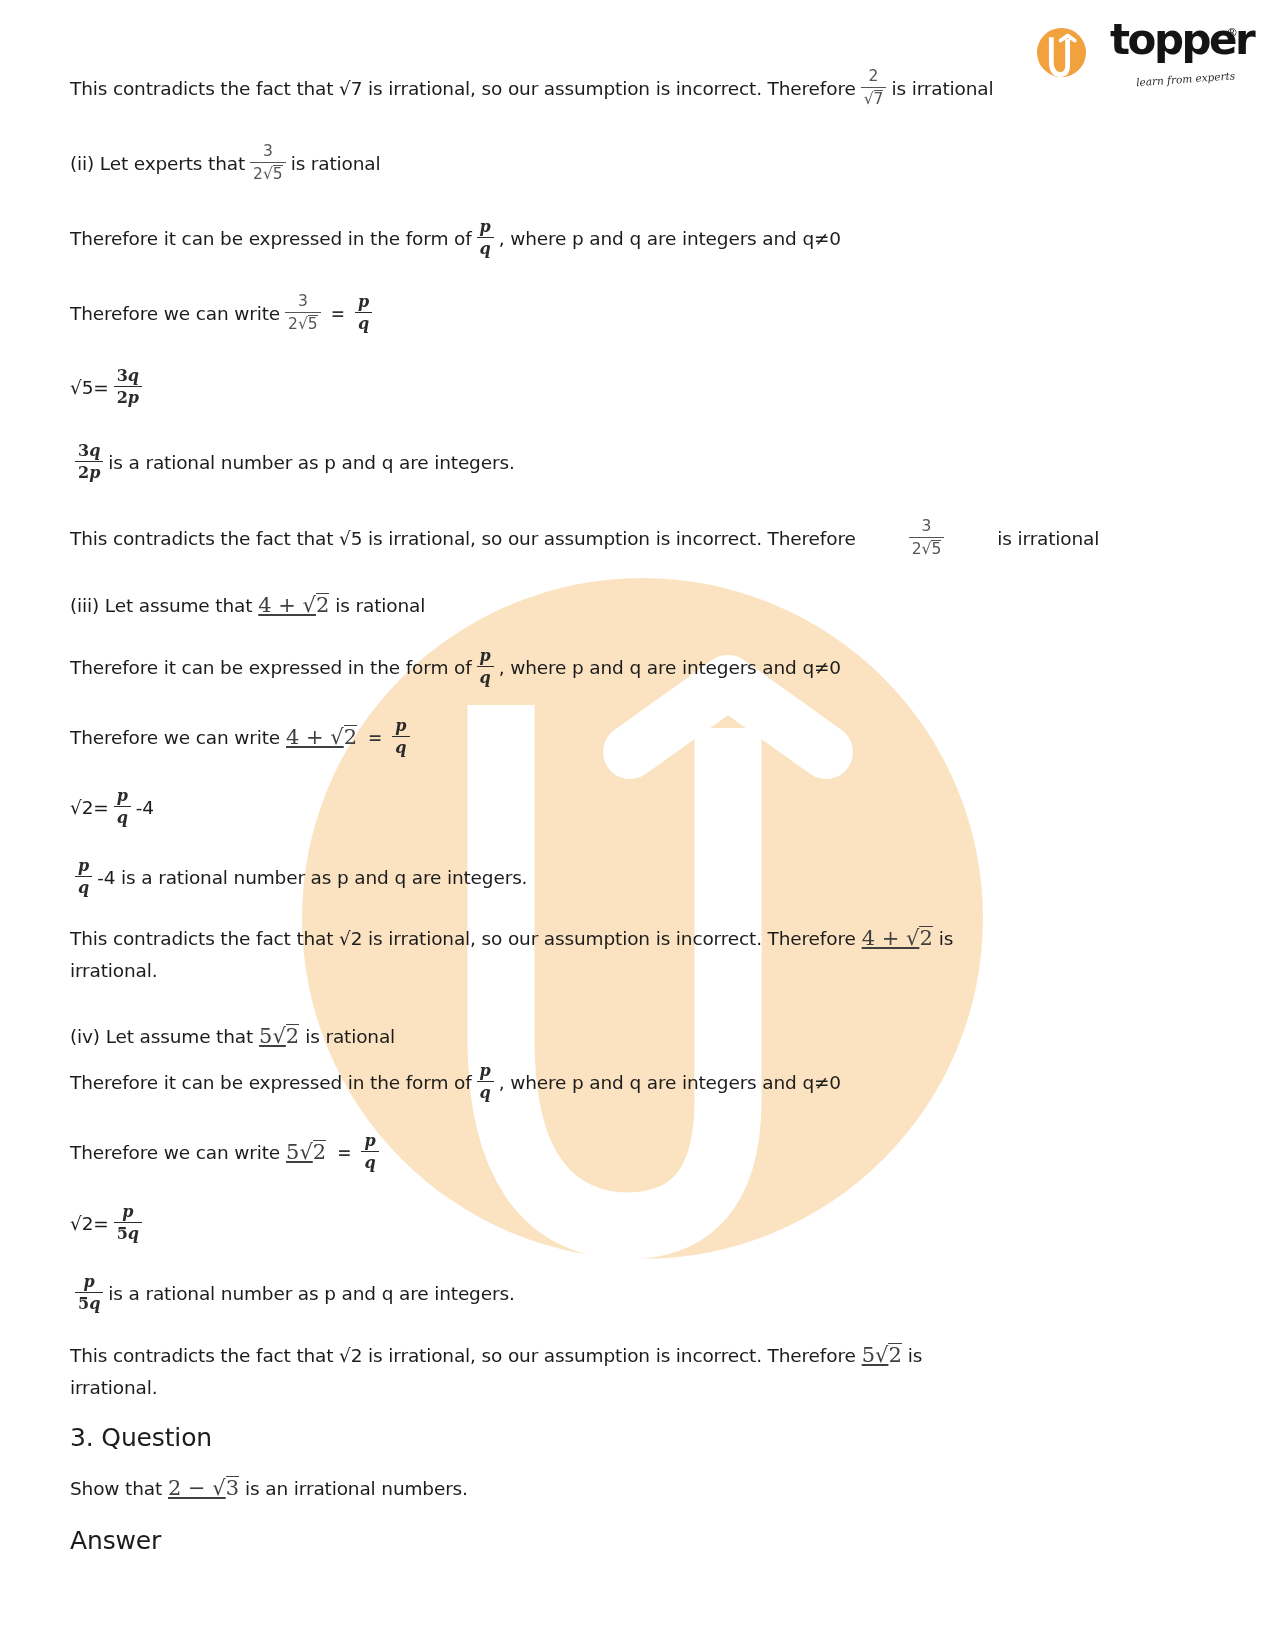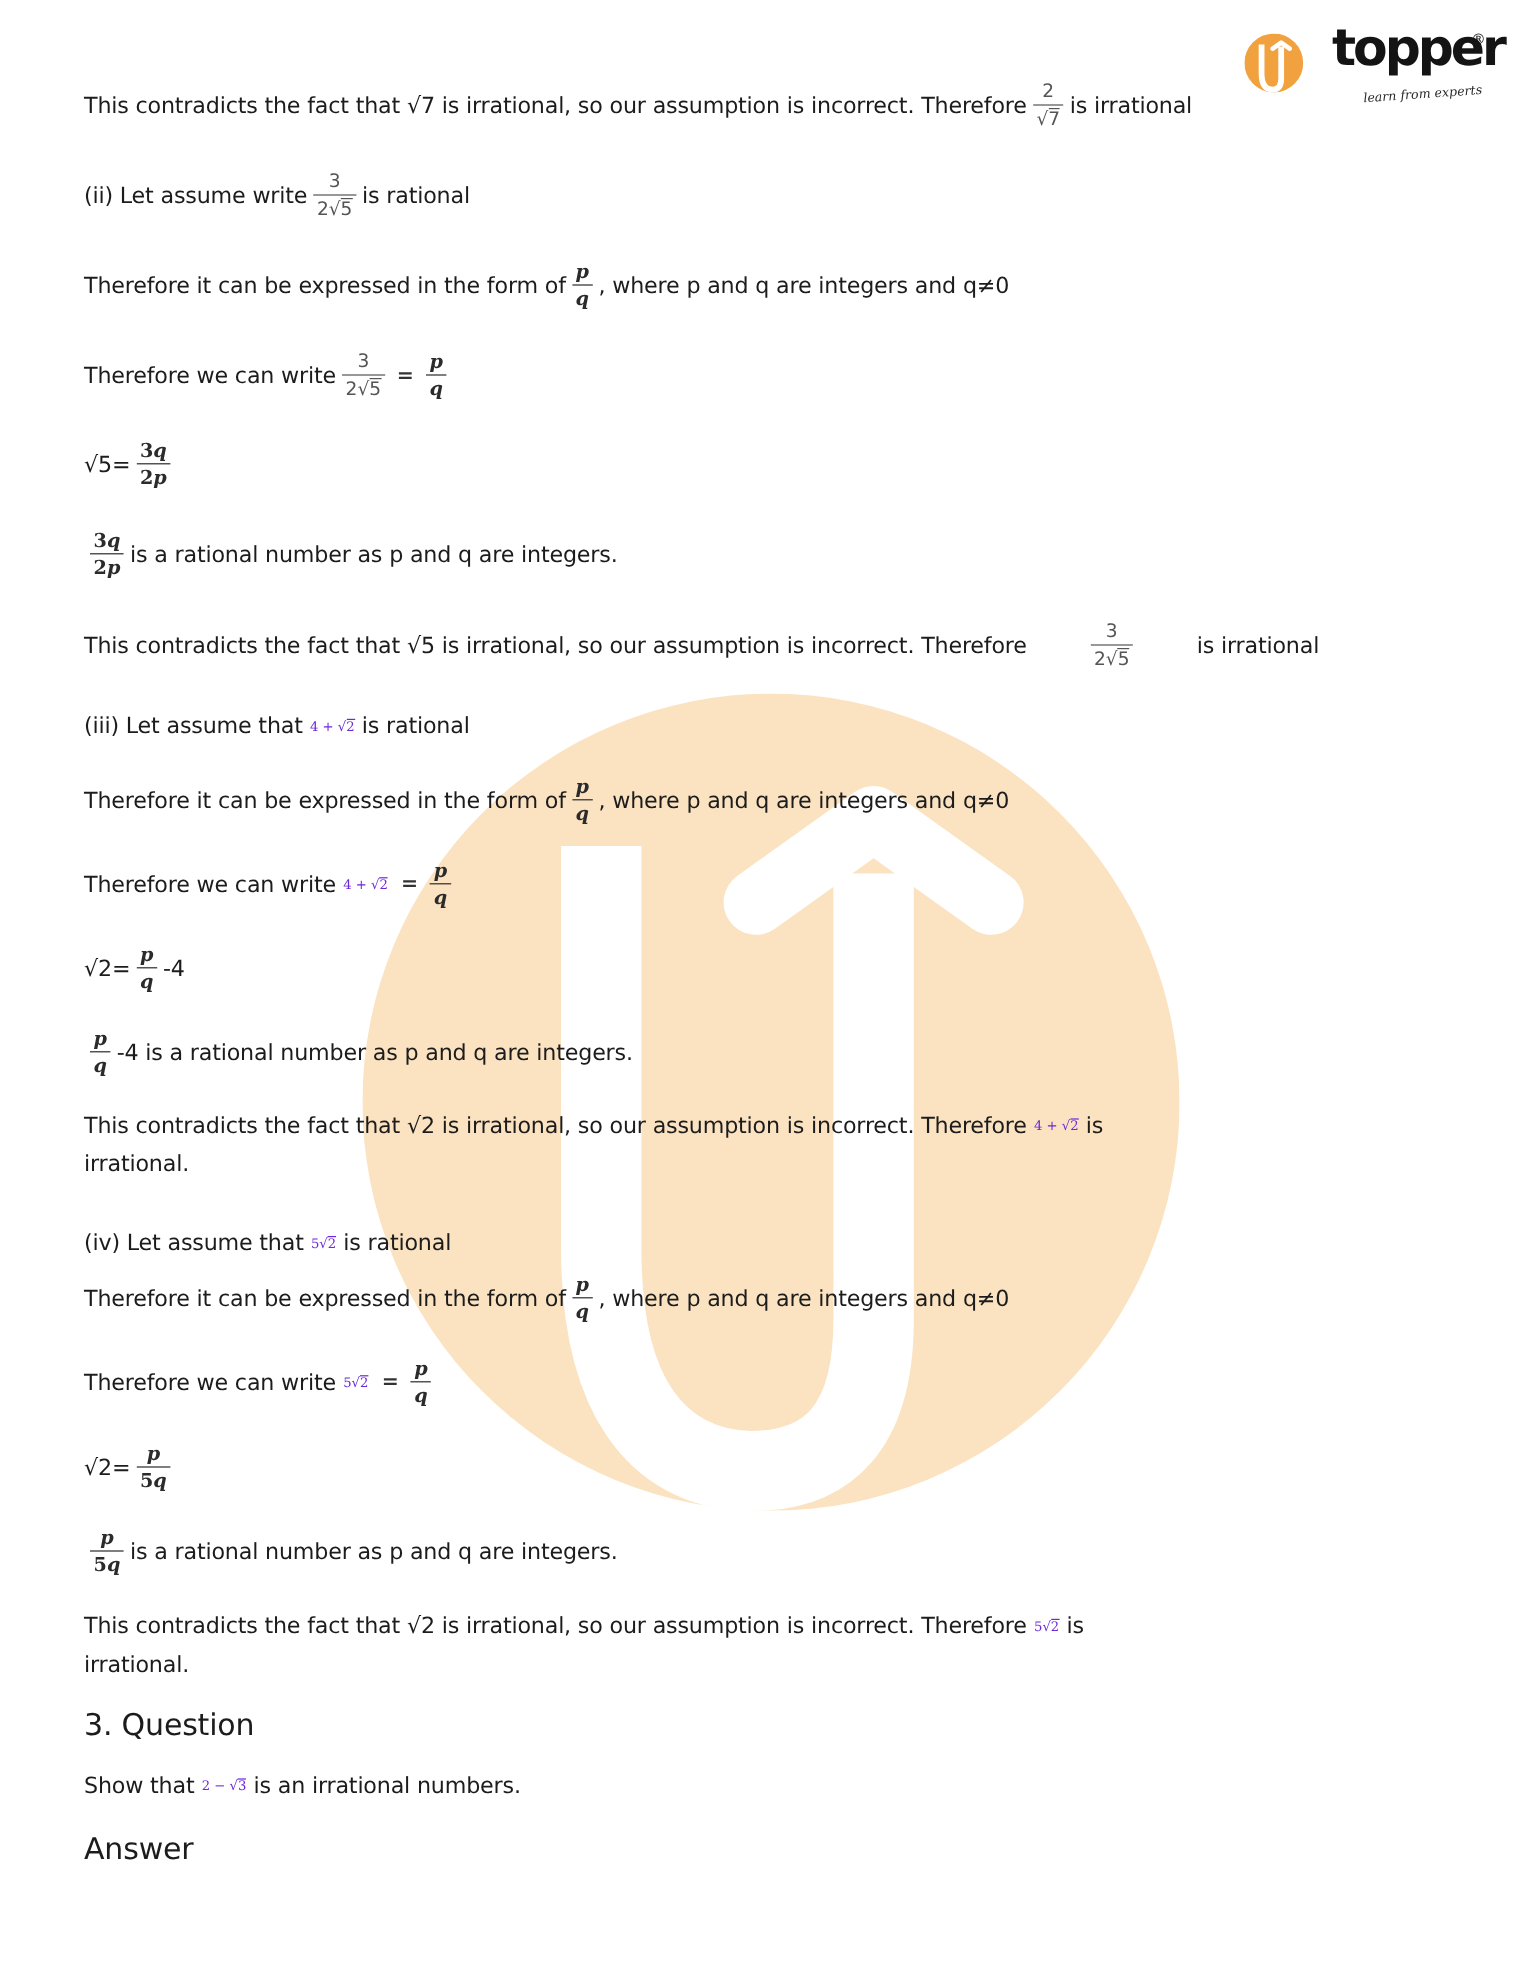--- a/index.html
+++ b/index.html
@@ -25,22 +25,22 @@
   }
   
   #doc-lines{position:absolute;left:0;top:0;width:1172px;height:1650px;z-index:2;}
   .line{
     position:absolute;left:70px;height:44px;display:flex;align-items:center;
     white-space:nowrap;font-size:18.5px;letter-spacing:-0.15px;
   }
   .line.bold{font-weight:normal;font-size:25px;}
   .seg-text{color:#1c1c1c;}
   .seg-eq{
-    font-family:"DejaVu Serif",serif;font-size:11px;color:#6d28d9;
-    margin:0 6px;letter-spacing:0;
+    font-family:"DejaVu Serif",serif;font-size:21px;color:#404040;
+    margin:0 6px;letter-spacing:0;text-decoration:underline;
   }
   .seg-eqb{
     font-family:"DejaVu Serif",serif;font-size:17px;font-weight:bold;color:#333333;
     margin:0 5px;letter-spacing:0;
   }
   .frac{
     display:inline-flex;flex-direction:column;align-items:stretch;
     text-align:center;margin:0 5px;line-height:1.15;letter-spacing:0;
   }
   .frac .bar{height:0;border-top:1.5px solid currentColor;margin:1px 0 2px 0;}
@@ -81,21 +81,21 @@
     <div class="line" style="top: 66px;">
       <span class="seg-text">This contradicts the fact that √7 is irrational, so our assumption is incorrect. Therefore</span>
       <span class="frac plain">
         <span class="num">2</span>
         <span class="bar"></span>
         <span class="den">√<span class="vinc">7</span></span>
       </span>
       <span class="seg-text">is irrational</span>
     </div>
     <div class="line" style="top: 141px;">
-      <span class="seg-text">(ii) Let assume write</span>
+      <span class="seg-text">(ii) Let experts that</span>
       <span class="frac plain">
         <span class="num">3</span>
         <span class="bar"></span>
         <span class="den">2√<span class="vinc">5</span></span>
       </span>
       <span class="seg-text">is rational</span>
     </div>
     <div class="line" style="top: 216px;">
       <span class="seg-text">Therefore it can be expressed in the form of</span>
       <span class="frac serif">

